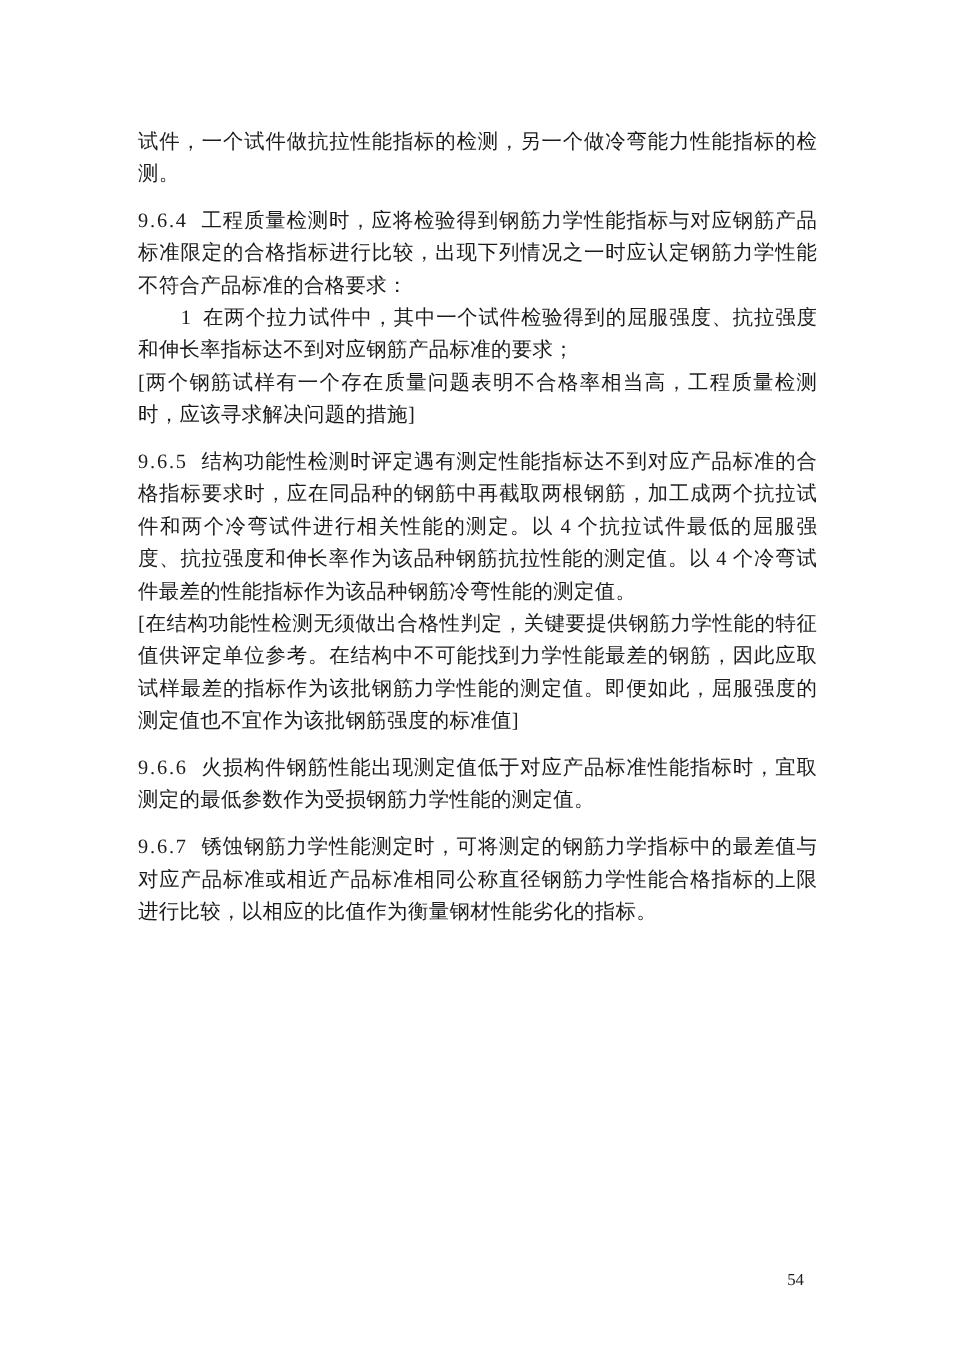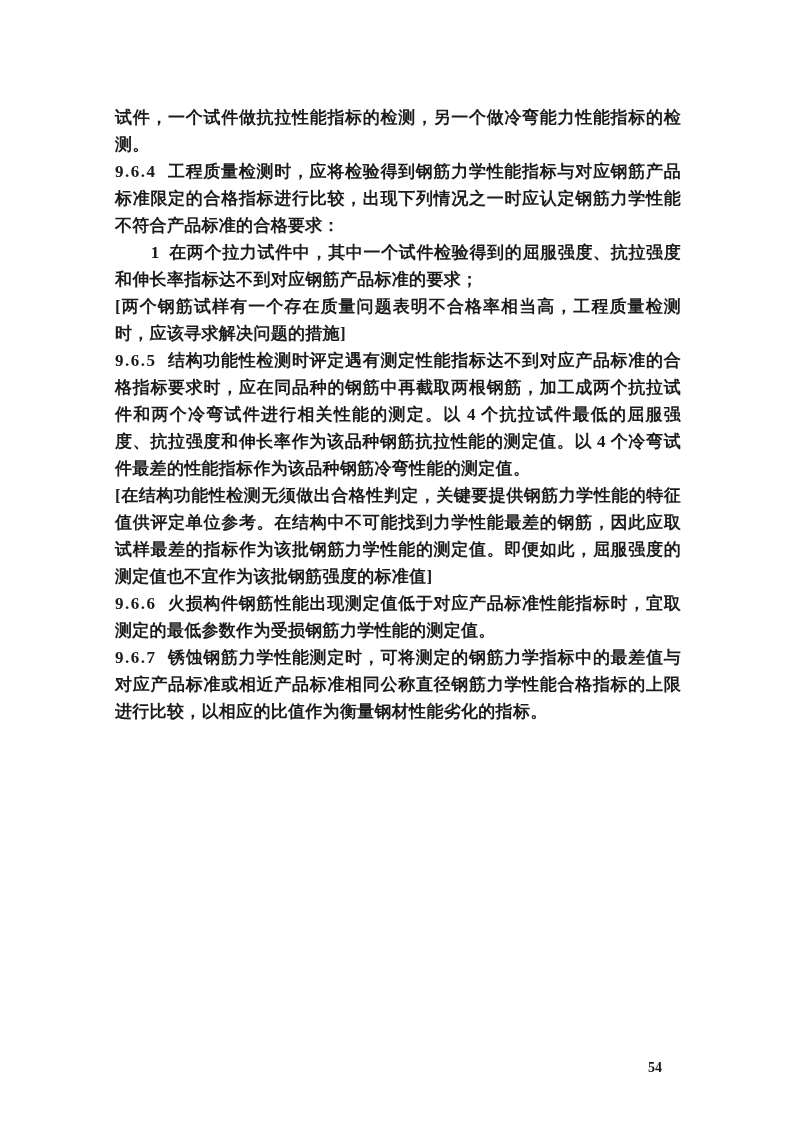--- a/index.html
+++ b/index.html
@@ -21,45 +21,44 @@
     left: 115px;
     top: 104px;
     width: 566px;
   }
   .para {
     margin: 0;
     font-size: 17px;
     line-height: 27px;
     text-align: justify;
     letter-spacing: 0.3px;
-    font-weight: bold;
   }
   .section {
+    margin-top: 12px;
   }
   .sec-num {
     letter-spacing: 1.5px;
     margin-right: 0.65em;
     white-space: nowrap;
   }
   .item {
     text-indent: 2.1em;
   }
   .item-num {
     margin-right: 0.55em;
   }
   .page-number {
     position: absolute;
     top: 1060px;
     left: 648px;
     width: 30px;
-    text-align: left;
+    text-align: center;
     font-size: 14px;
     color: #1b1b1b;
     font-family: "Liberation Serif", "DejaVu Serif", serif;
-    font-weight: bold;
   }
 </style>
 </head>
 <body>
 
 <div class="page">
   <div class="content">
 
     <p class="para">试件，一个试件做抗拉性能指标的检测，另一个做冷弯能力性能指标的检测。</p>
 

